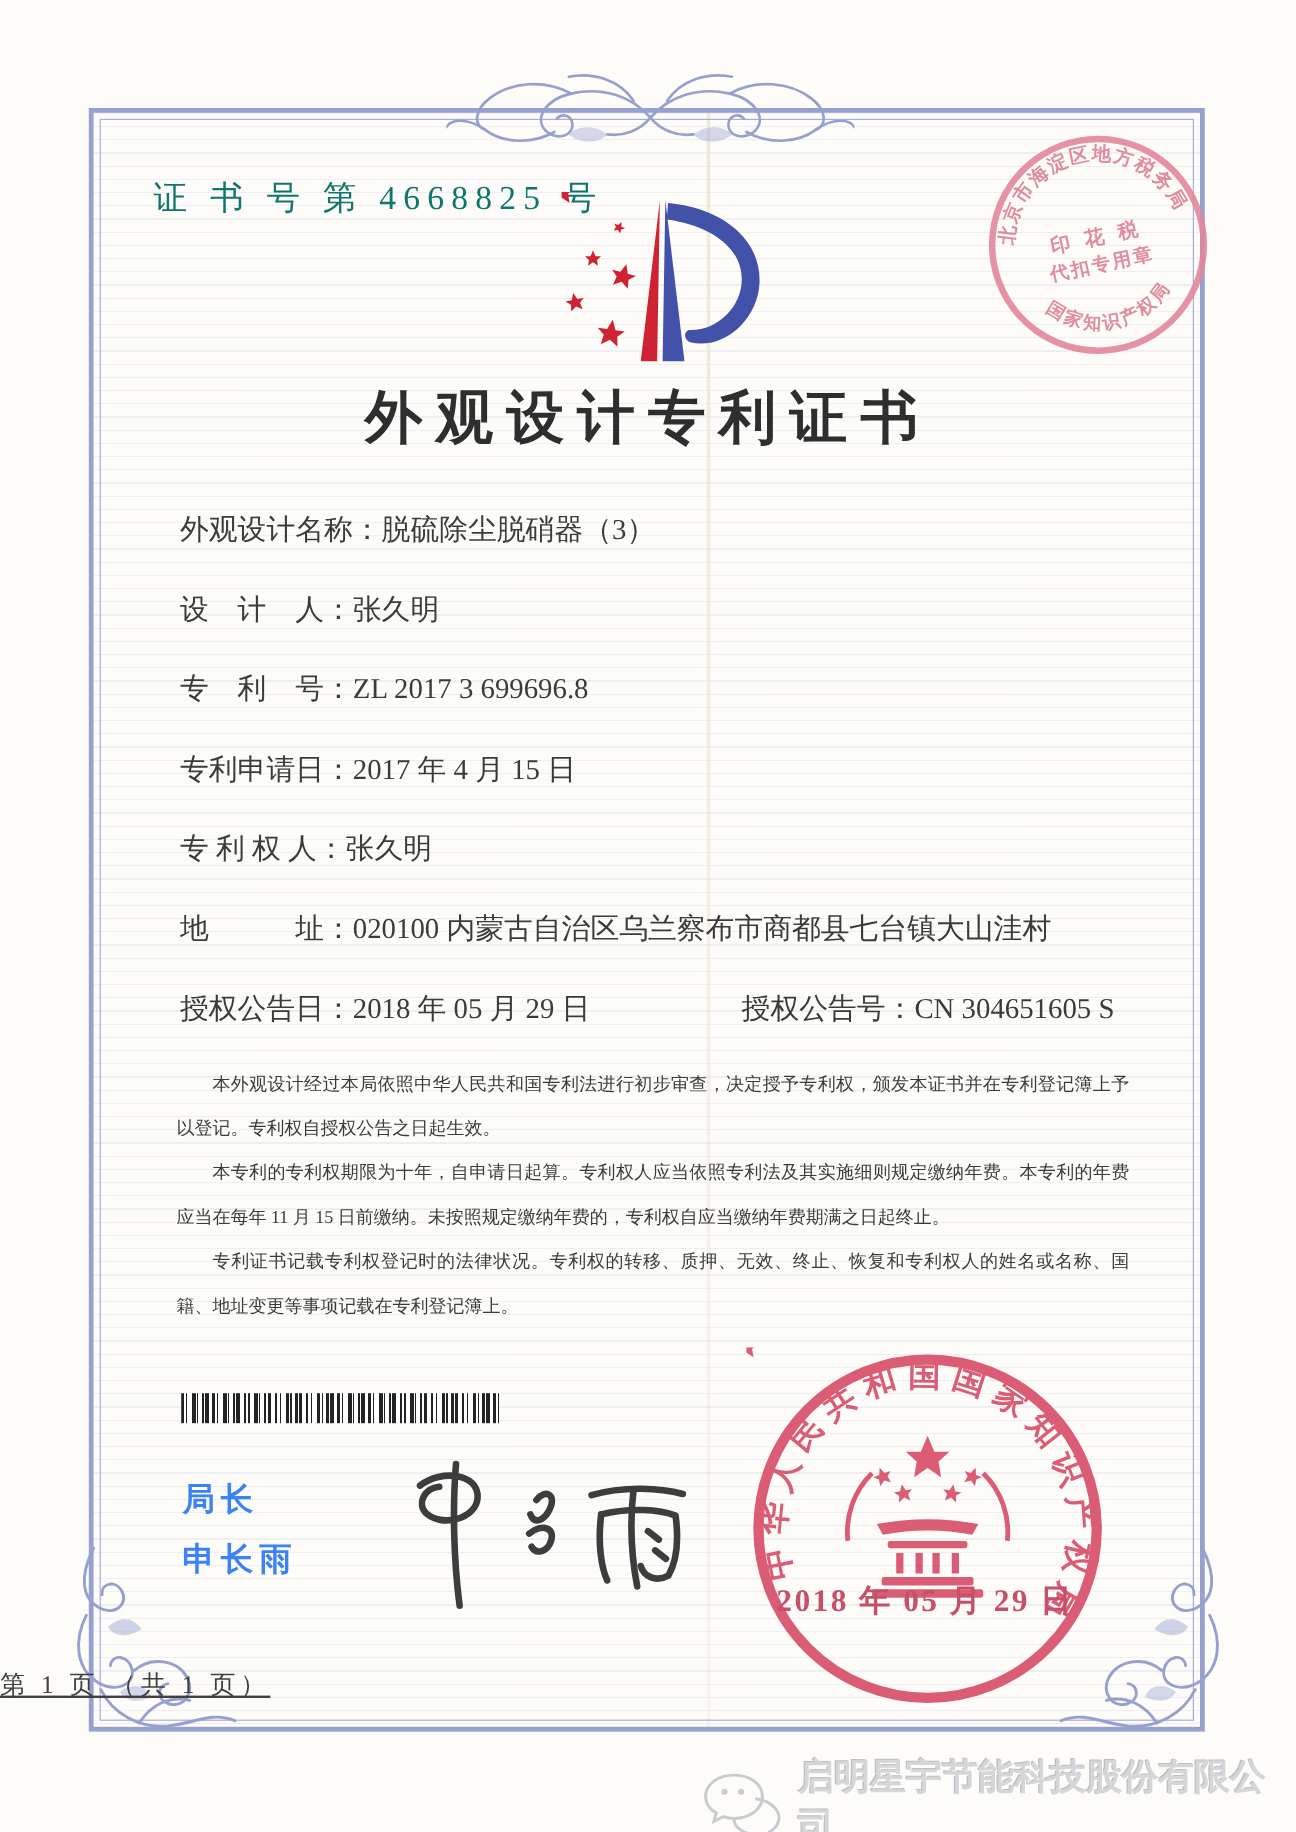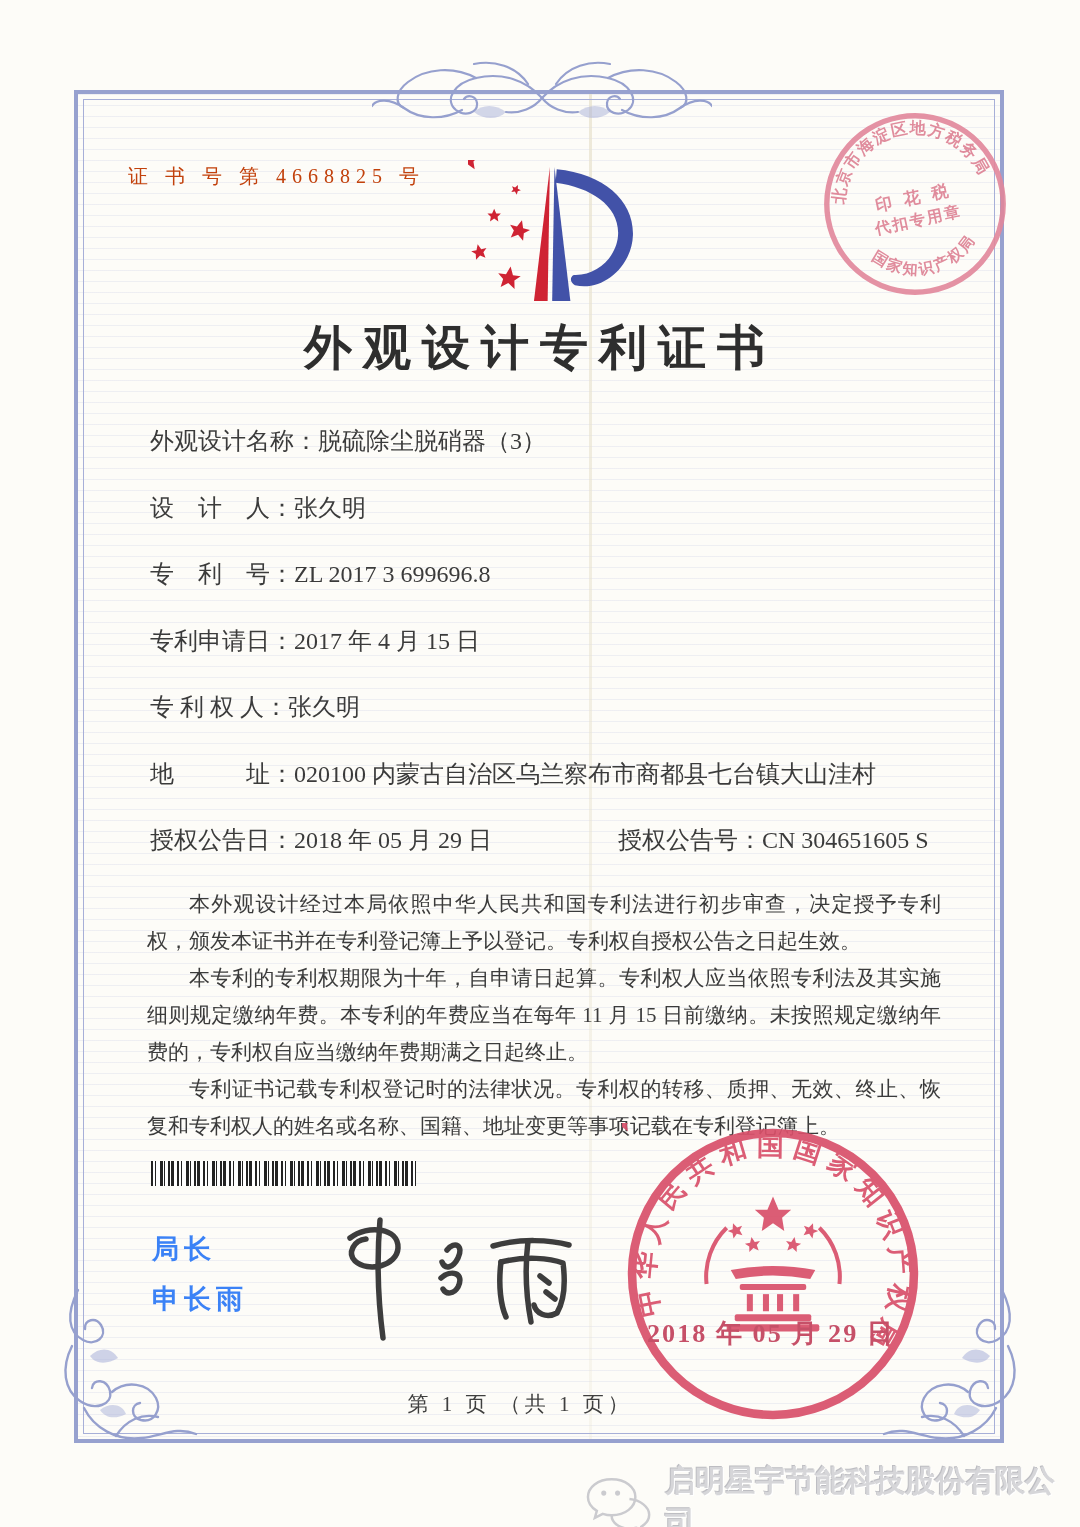--- a/index.html
+++ b/index.html
@@ -22,33 +22,33 @@
   }
   .frame{
     position:absolute;left:74px;top:90px;width:930px;height:1353px;
     border:4px solid #97a1cf;box-sizing:border-box;
   }
   .frame::before{
     content:"";position:absolute;inset:5px;border:1.5px solid #a7afd8;
   }
   .ornament{position:absolute;pointer-events:none;}
   .cert-number{
-    position:absolute;left:128px;top:163px;font-size:20px;letter-spacing:6px;color:#c2410c;
+    position:absolute;left:128px;top:146px;font-size:28px;letter-spacing:6px;color:#0f766e;
   }
   .logo{position:absolute;left:468px;top:160px;}
   .title{
     position:absolute;left:0;top:316px;width:1080px;text-align:center;
     font-size:48px;font-weight:bold;letter-spacing:11px;color:#2e2e2e;
   }
   .fields{position:absolute;left:150px;top:425px;width:810px;font-size:24px;}
   .field-row{height:66.5px;position:relative;white-space:nowrap;}
   .grant-right{position:absolute;left:468px;top:0;}
   .paragraphs{
     position:absolute;left:147px;top:886px;width:794px;
-    font-size:21px;line-height:37px;text-align:justify;
+    font-size:15px;line-height:37px;text-align:justify;
   }
   .paragraphs p{margin:0;text-indent:2em;}
   .barcode{
     position:absolute;left:151px;top:1161px;width:265px;height:25px;
     background:repeating-linear-gradient(90deg,
       #232323 0px,#232323 2px,#fff 2px,#fff 4px,
       #232323 4px,#232323 5px,#fff 5px,#fff 9px,
       #232323 9px,#232323 12px,#fff 12px,#fff 13px,
       #232323 13px,#232323 14px,#fff 14px,#fff 17px,
       #232323 17px,#232323 19px,#fff 19px,#fff 20px,
@@ -56,22 +56,22 @@
   }
   .signer-title,.signer-name{
     position:absolute;left:152px;font-size:27px;letter-spacing:5px;color:#3b82f6;
     font-family:"Liberation Sans","DejaVu Sans",sans-serif;font-weight:600;
   }
   .signer-title{top:1231px;}
   .signer-name{top:1281px;}
   .signature{position:absolute;left:295px;top:1200px;}
   .seal{position:absolute;left:622px;top:1123px;width:302px;height:302px;opacity:0.92;z-index:4;}
   .page-footer{
-    position:absolute;left:0;top:1390px;width:1040px;text-align:center;
-    font-size:21px;letter-spacing:4px;color:#3f3f3f;
+    position:absolute;left:0;top:1390px;width:1040px;text-align:left;
+    font-size:21px;letter-spacing:4px;color:#3f3f3f;text-decoration:underline;
   }
   .watermark{
     position:absolute;left:584px;top:1461px;display:flex;align-items:center;gap:10px;z-index:5;
   }
   .watermark-text{
     font-size:30px;letter-spacing:0px;color:#d6d6d9;
     text-shadow:1px 1px 0 #ffffff,-1px -1px 0 #bdbdc2;
     font-family:"Liberation Sans","DejaVu Sans",sans-serif;font-weight:bold;
   }
   .tax-stamp{

